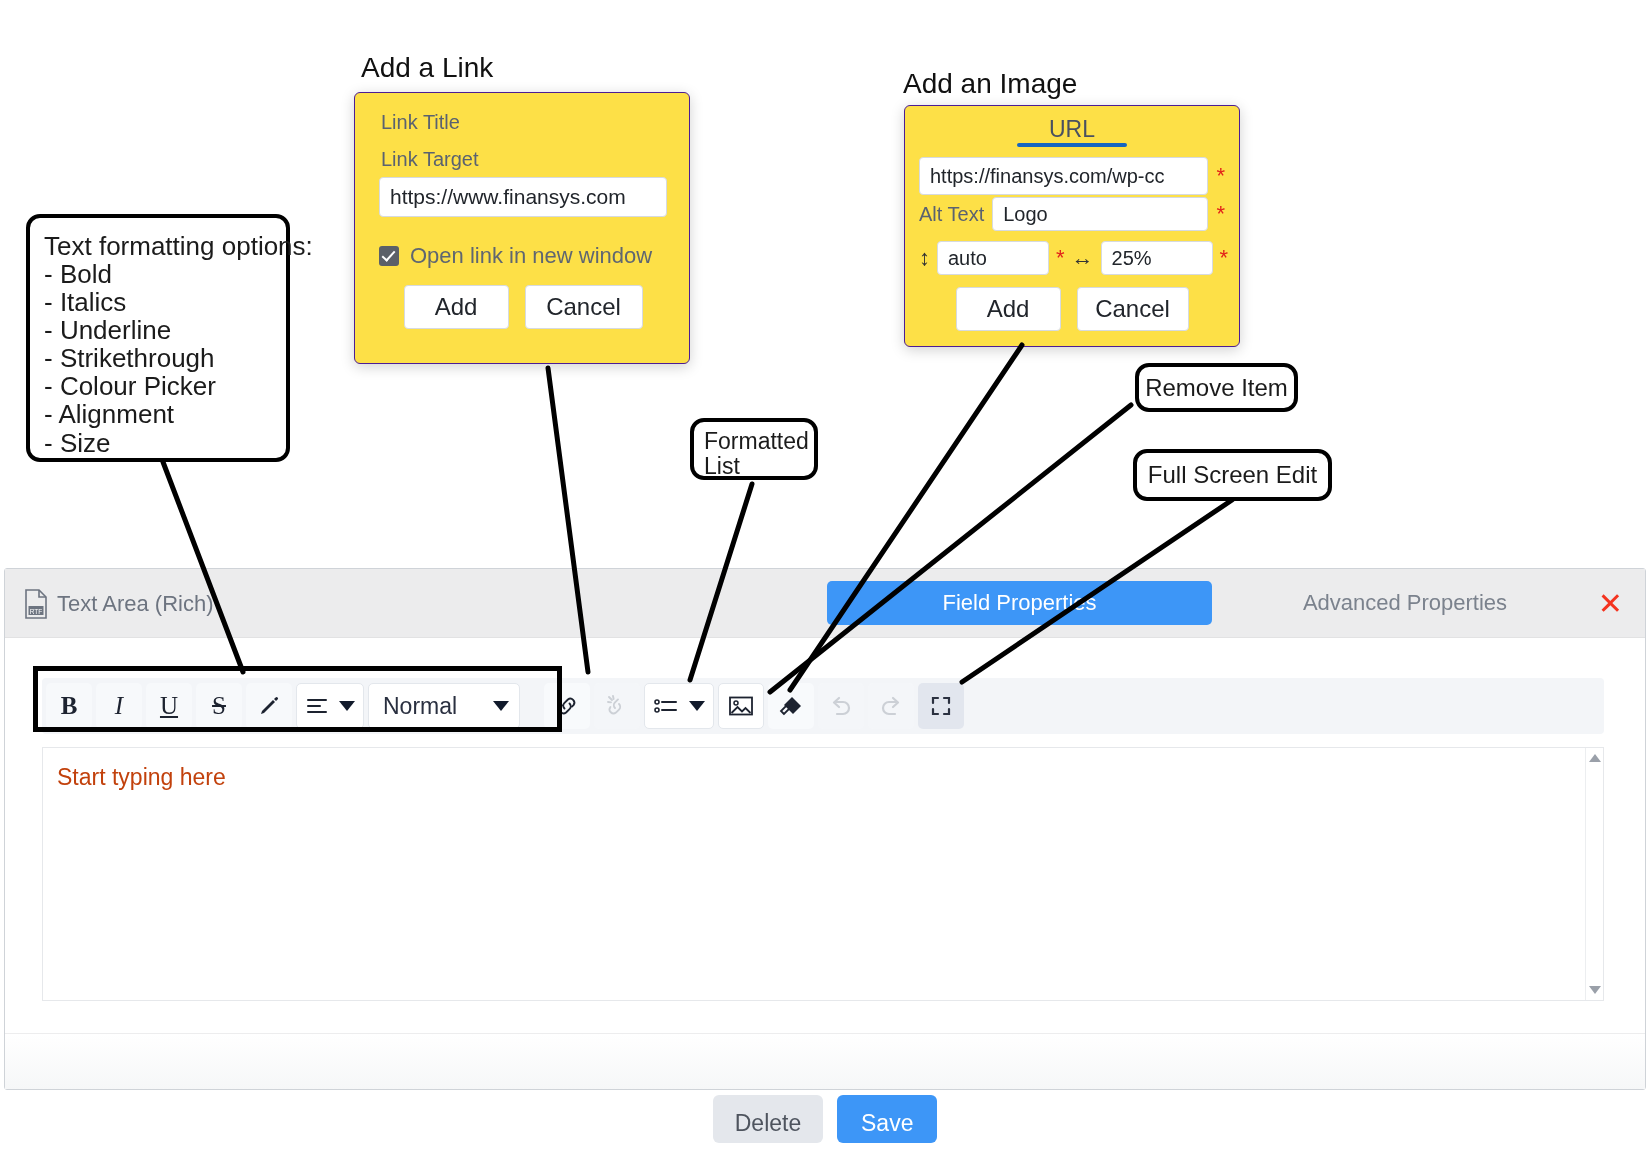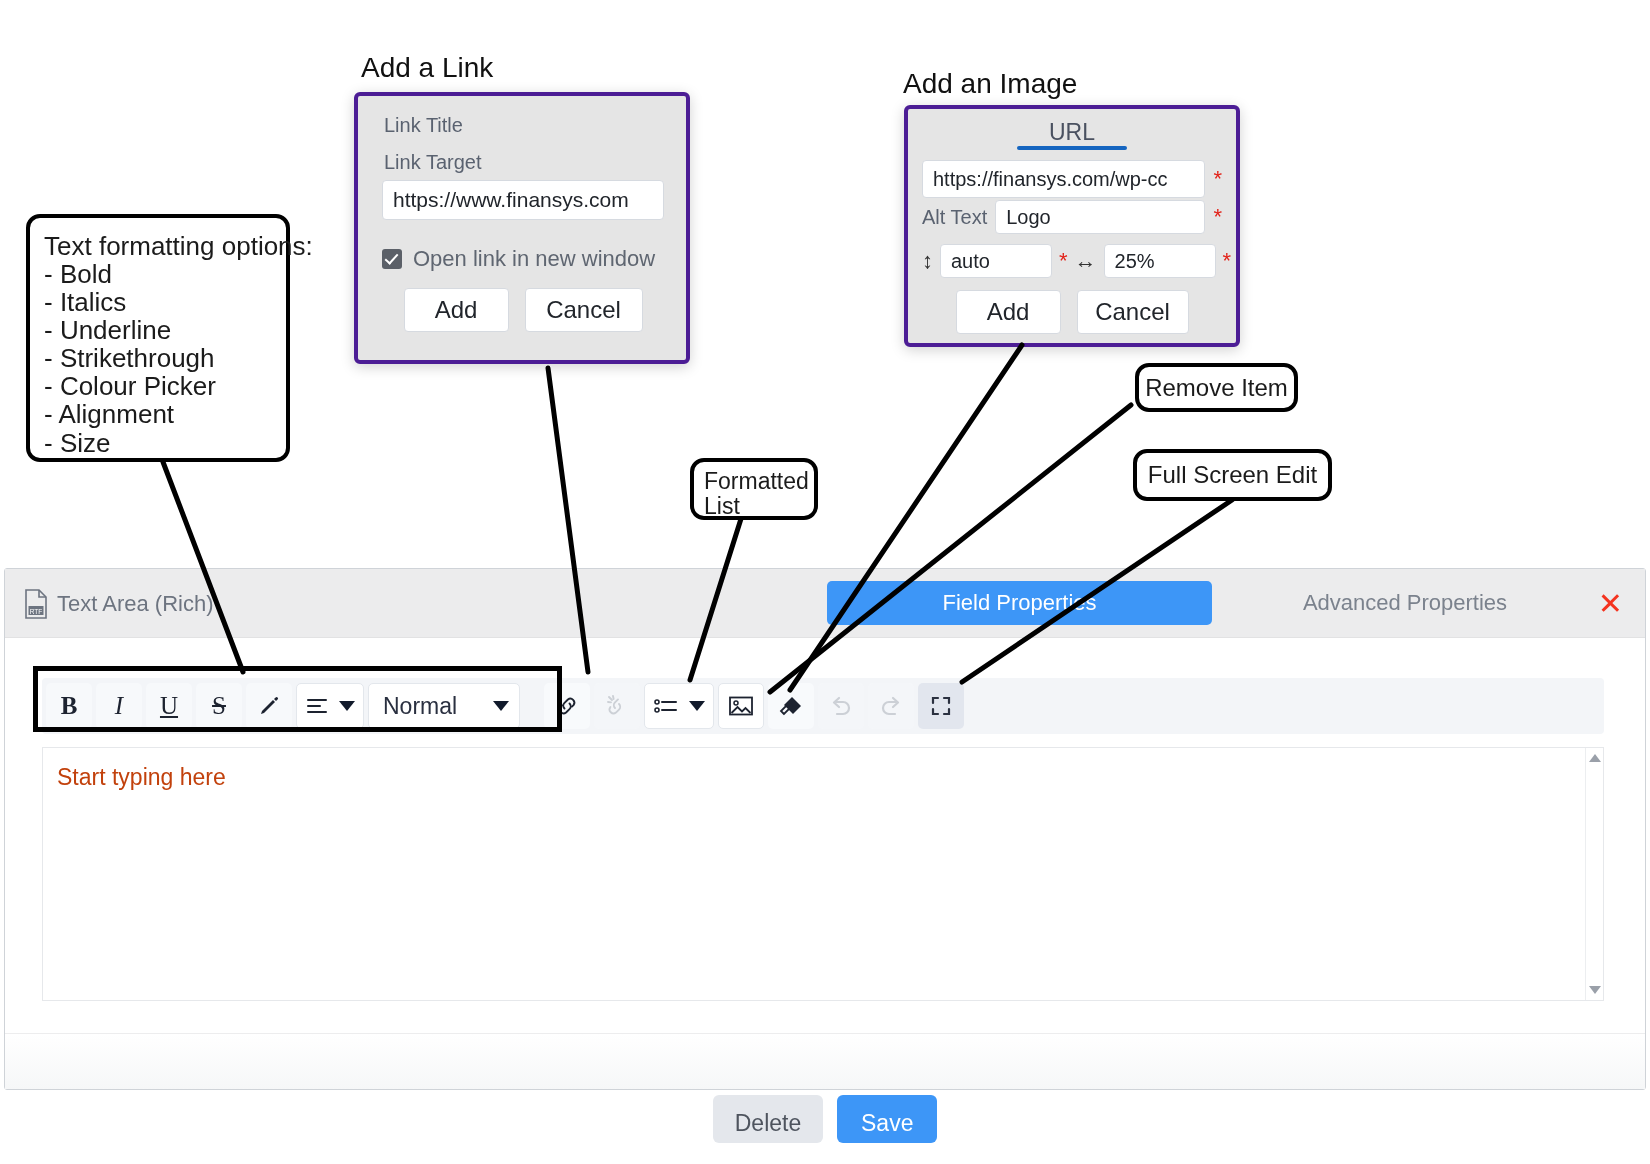--- a/index.html
+++ b/index.html
@@ -33,22 +33,22 @@
     z-index:30;
     white-space:nowrap;
   }
 
   
   #leaders{position:absolute;left:0;top:0;width:1650px;height:1164px;z-index:35;pointer-events:none;}
 
   
   .popup{
     position:absolute;
-    background:#e5e5e5;
-    border:4px solid #4c1d95;
+    background:#fde047;
+    border:1px solid #4c1d95;
     border-radius:6px;
     box-shadow:0 3px 14px rgba(0,0,0,.18);
     z-index:25;
     box-sizing:border-box;
   }
   .fld-label{
     color:#5a6270;
     font-size:20px;
     margin:0 0 6px 2px;
   }
@@ -282,21 +282,21 @@
   <span class="ln">Text formatting options:</span>
   <span class="ln">- Bold</span>
   <span class="ln">- Italics</span>
   <span class="ln">- Underline</span>
   <span class="ln">- Strikethrough</span>
   <span class="ln">- Colour Picker</span>
   <span class="ln">- Alignment</span>
   <span class="ln">- Size</span>
 </div>
 
-<div class="callout" style="left:690px;top:418px;width:128px;height:62px;padding:7px 0 0 10px;font-size:23px;margin-top:40px;">
+<div class="callout" style="left:690px;top:418px;width:128px;height:62px;padding:7px 0 0 10px;font-size:23px;">
   <span class="ln">Formatted</span>
   <span class="ln">List</span>
 </div>
 
 <div class="callout" style="left:1129px;top:363px;width:163px;height:49px;display:flex;align-items:center;justify-content:center;font-size:24px;margin-left:6px;">
   <span>Remove Item</span>
 </div>
 
 <div class="callout" style="left:1133px;top:449px;width:199px;height:52px;display:flex;align-items:center;justify-content:center;font-size:24px;">
   <span>Full Screen Edit</span>

